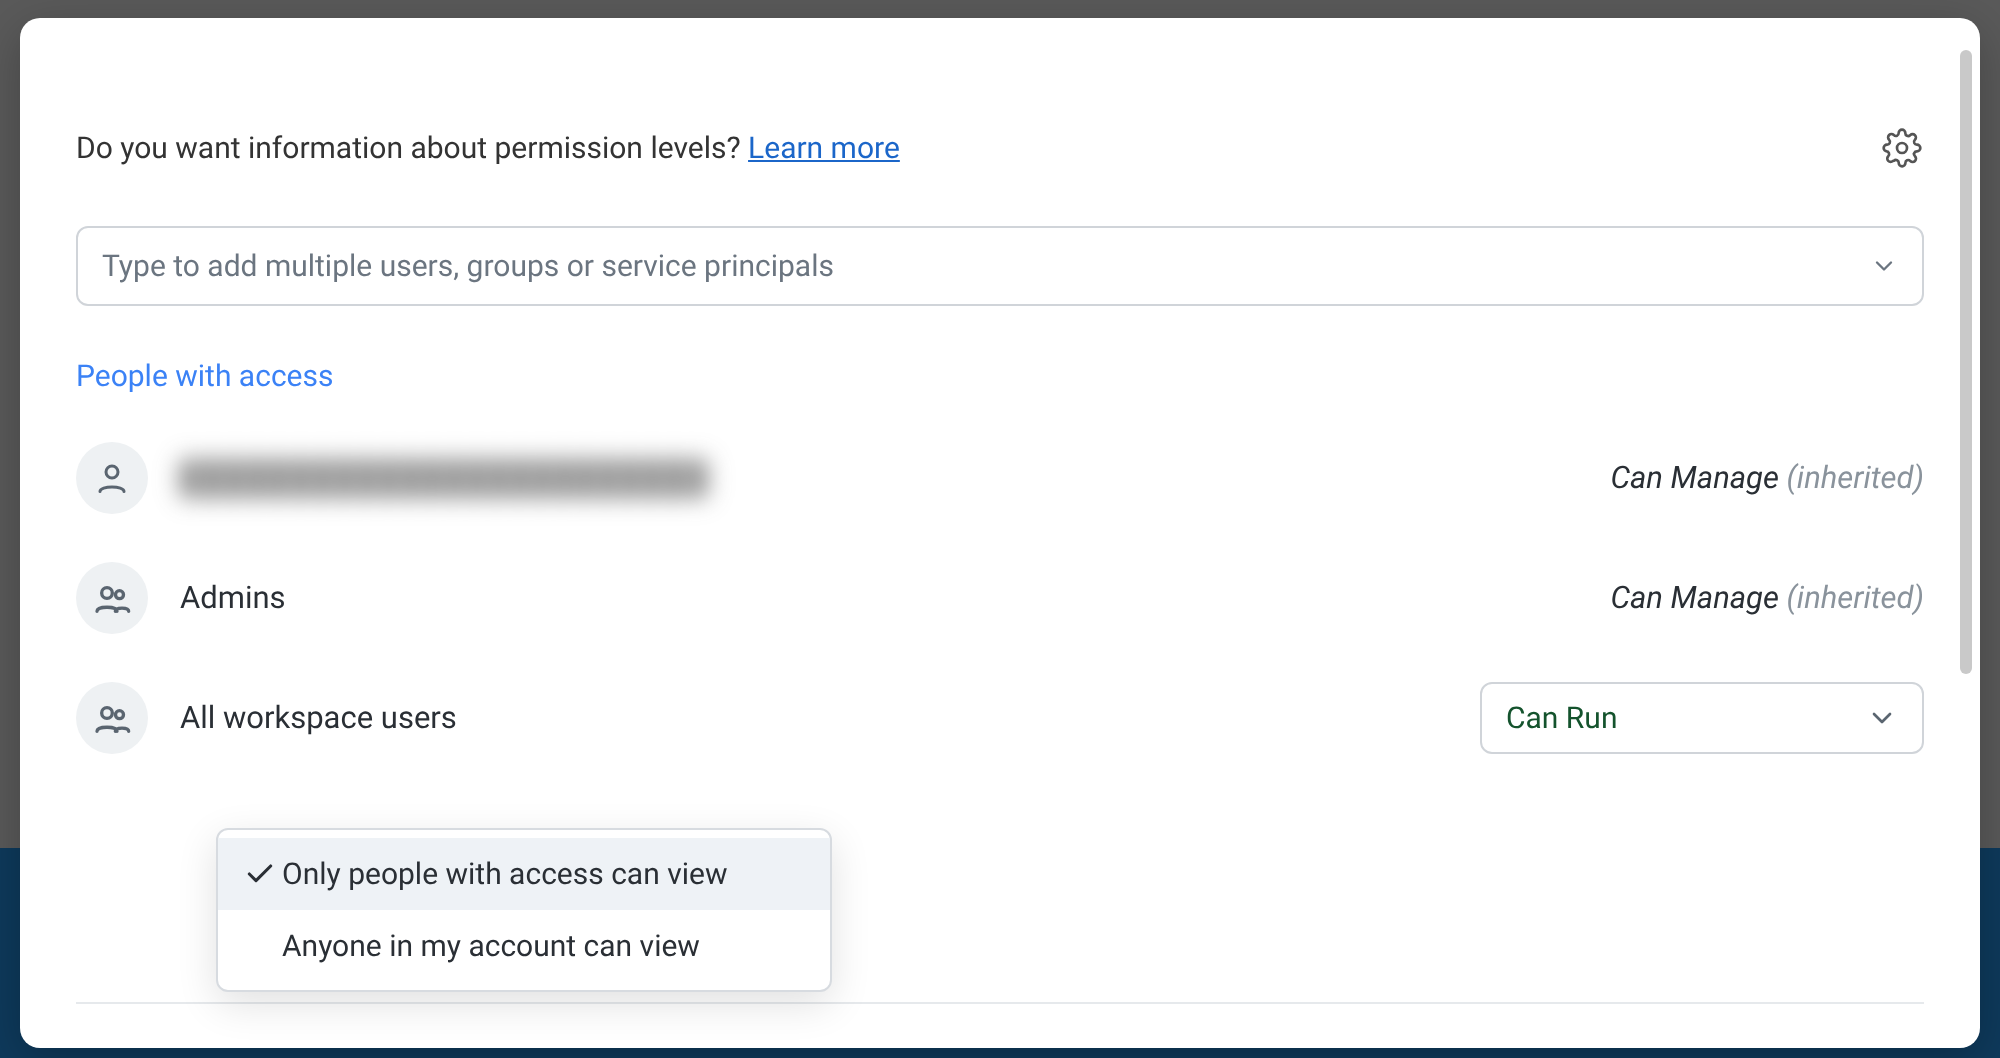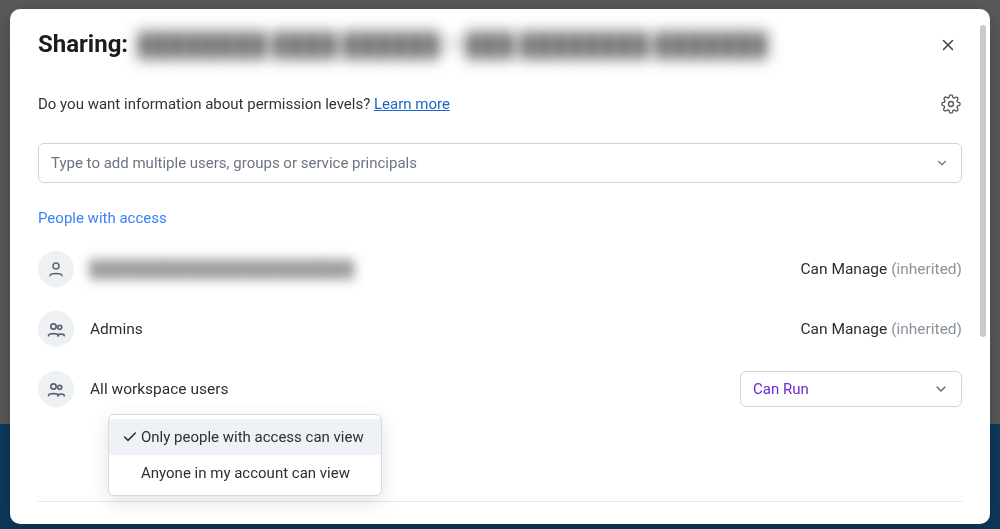--- a/index.html
+++ b/index.html
@@ -111,39 +111,40 @@
   }
   .row-name.blurred span {
     color: transparent;
     text-shadow: 0 0 10px rgba(90,90,90,.7);
     filter: blur(3px);
     user-select: none;
   }
   .perm-static {
     font-size: 15.5px;
     color: #2a2f35;
+    font-style: italic;
   }
   .perm-static .inherited { color: #8a939c; }
   .perm-select {
     border: 1px solid #d0d4d9;
     border-radius: 6px;
     height: 36px;
     min-width: 222px;
     padding: 0 12px;
     display: flex; align-items: center; justify-content: space-between;
     font-size: 15px;
-    color: #6d28d9;
+    color: #14532d;
     cursor: pointer;
   }
   .perm-select svg { color: #5a6570; }
   .dropdown-popover {
     position: absolute;
     left: 98px;
     top: 405px;
-    width: 274px;
+    width: 308px;
     background: #fff;
     border: 1px solid #d7dbe0;
     border-radius: 6px;
     box-shadow: 0 6px 20px rgba(0,0,0,.12);
     padding: 4px 0;
     z-index: 50;
   }
   .dd-item {
     height: 36px;
     display: flex;
@@ -184,31 +185,20 @@
 </style>
 </head>
 <body>
 
 <div class="bg-stripe"></div>
 
 <div class="modal">
 
   <div class="scroll-indicator"></div>
 
-  <div class="header">
-    <div class="header-left">
-      <span class="title">Sharing:</span>
-      <span class="blur-line">████████ ████ ██████ – ███ ████████ ███████</span>
-    </div>
-    <div class="close-btn">
-      <svg width="18" height="18" viewBox="0 0 24 24" fill="none" stroke="currentColor" stroke-width="2" stroke-linecap="round">
-          <path d="M18 6 6 18M6 6l12 12"></path>
-        </svg>
-    </div>
-  </div>
 
   <div class="sub-row">
     <div>
       <span>Do you want information about permission levels? </span>
       <a class="learn-link">Learn more</a>
     </div>
     <div class="gear-btn">
       <svg width="20" height="20" viewBox="0 0 24 24" fill="none" stroke="currentColor" stroke-width="1.6">
           <circle cx="12" cy="12" r="3"></circle>
           <path d="M19.4 15a1.7 1.7 0 0 0 .34 1.87l.06.06a2 2 0 1 1-2.83 2.83l-.06-.06a1.7 1.7 0 0 0-1.87-.34 1.7 1.7 0 0 0-1 1.56V21a2 2 0 1 1-4 0v-.09a1.7 1.7 0 0 0-1-1.56 1.7 1.7 0 0 0-1.87.34l-.6.06a2 2 0 1 1-2.83-2.83l.06-.06a1.7 1.7 0 0 0 .34-1.87 1.7 1.7 0 0 0-1.56-1H3a2 2 0 1 1 0-4h.09a1.7 1.7 0 0 0 1.56-1 1.7 1.7 0 0 0-.34-1.87l-.06-.06a2 2 0 1 1 2.83-2.83l.06.06a1.7 1.7 0 0 0 1.87.34H9a1.7 1.7 0 0 0 1-1.56V3a2 2 0 1 1 4 0v.09a1.7 1.7 0 0 0 1 1.56 1.7 1.7 0 0 0 1.87-.34l.06-.06a2 2 0 1 1 2.83 2.83l-.06.06a1.7 1.7 0 0 0-.34 1.87V9a1.7 1.7 0 0 0 1.56 1H21a2 2 0 1 1 0 4h-.09a1.7 1.7 0 0 0-1.56 1z"></path>

